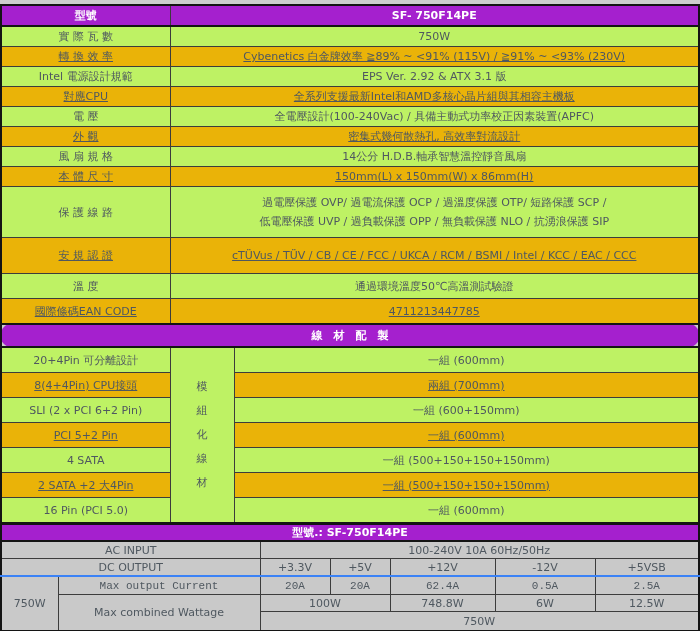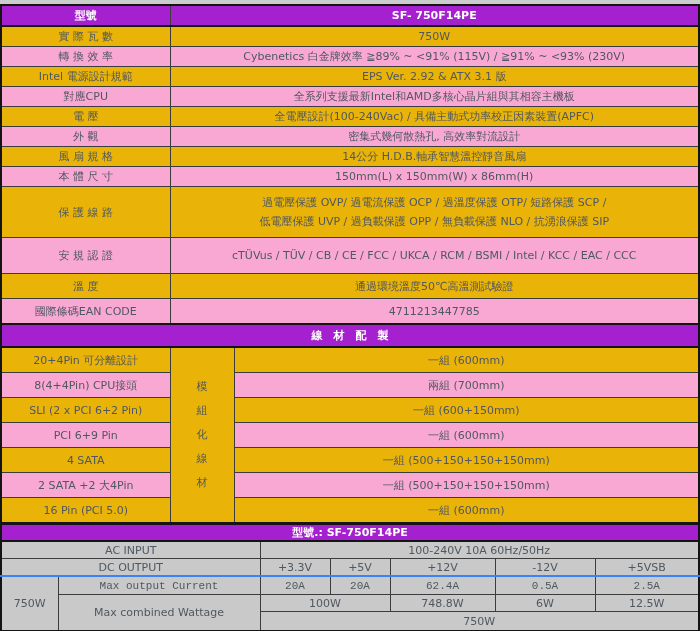--- a/index.html
+++ b/index.html
@@ -14,28 +14,28 @@
     border-collapse:collapse;table-layout:fixed;
     width:700px;position:absolute;left:0;
   }
   td{
     border:1px solid #3c3c3c;
     text-align:center;vertical-align:middle;
     padding:0 4px;overflow:hidden;
   }
   .spec{top:4px;border:2px solid #141414;padding-left:30px;}
   .out{top:523px;border:2px solid #141414;}
-  tr.g td{background:#eab308;}
-  tr.w td{background:#f9a8d4;}
+  tr.g td{background:#bef264;}
+  tr.w td{background:#eab308;text-decoration:underline;}
   td.purple{
     background:#a520ce;color:#ffffff;font-weight:bold;
     border-top:2px solid #141414;border-bottom:2px solid #141414;
   }
   .h19{height:19px;} .h50{height:50px;} .h35{height:35px;}
-  .h24{height:24px;text-align:center;} .h21{height:21px;}
+  .h24{height:24px;text-align:center;} .h21{height:21px;border-radius:10px;}
   .h15{height:15px;} .h16{height:16px;text-align:center;} .h17{height:17px;font-family:Liberation Mono, monospace;} .h18{height:18px;}
   .pre{white-space:pre-line;line-height:1.75;}
   .vert-cell{background:#c9c9c9;}
   .vert{
     display:inline-block;width:13px;
     word-break:break-all;line-height:2.2;
   }
   .out td{background:#c9c9c9;}
   .out td.purple{background:#a520ce;}
   .thickb{border-bottom:2px solid #3b82f6;}
@@ -113,21 +113,21 @@
   </tr>
   <tr class="w">
     <td class="h24">8(4+4Pin) CPU接頭</td>
     <td class="h24">兩組 (700mm)</td>
   </tr>
   <tr class="g">
     <td class="h24">SLI (2 x PCI 6+2 Pin)</td>
     <td class="h24">一組 (600+150mm)</td>
   </tr>
   <tr class="w">
-    <td class="h24">PCI 6+9 Pin</td>
+    <td class="h24">PCI 5+2 Pin</td>
     <td class="h24">一組 (600mm)</td>
   </tr>
   <tr class="g">
     <td class="h24">4 SATA</td>
     <td class="h24">一組 (500+150+150+150mm)</td>
   </tr>
   <tr class="w">
     <td class="h24">2 SATA +2 大4Pin</td>
     <td class="h24">一組 (500+150+150+150mm)</td>
   </tr>

